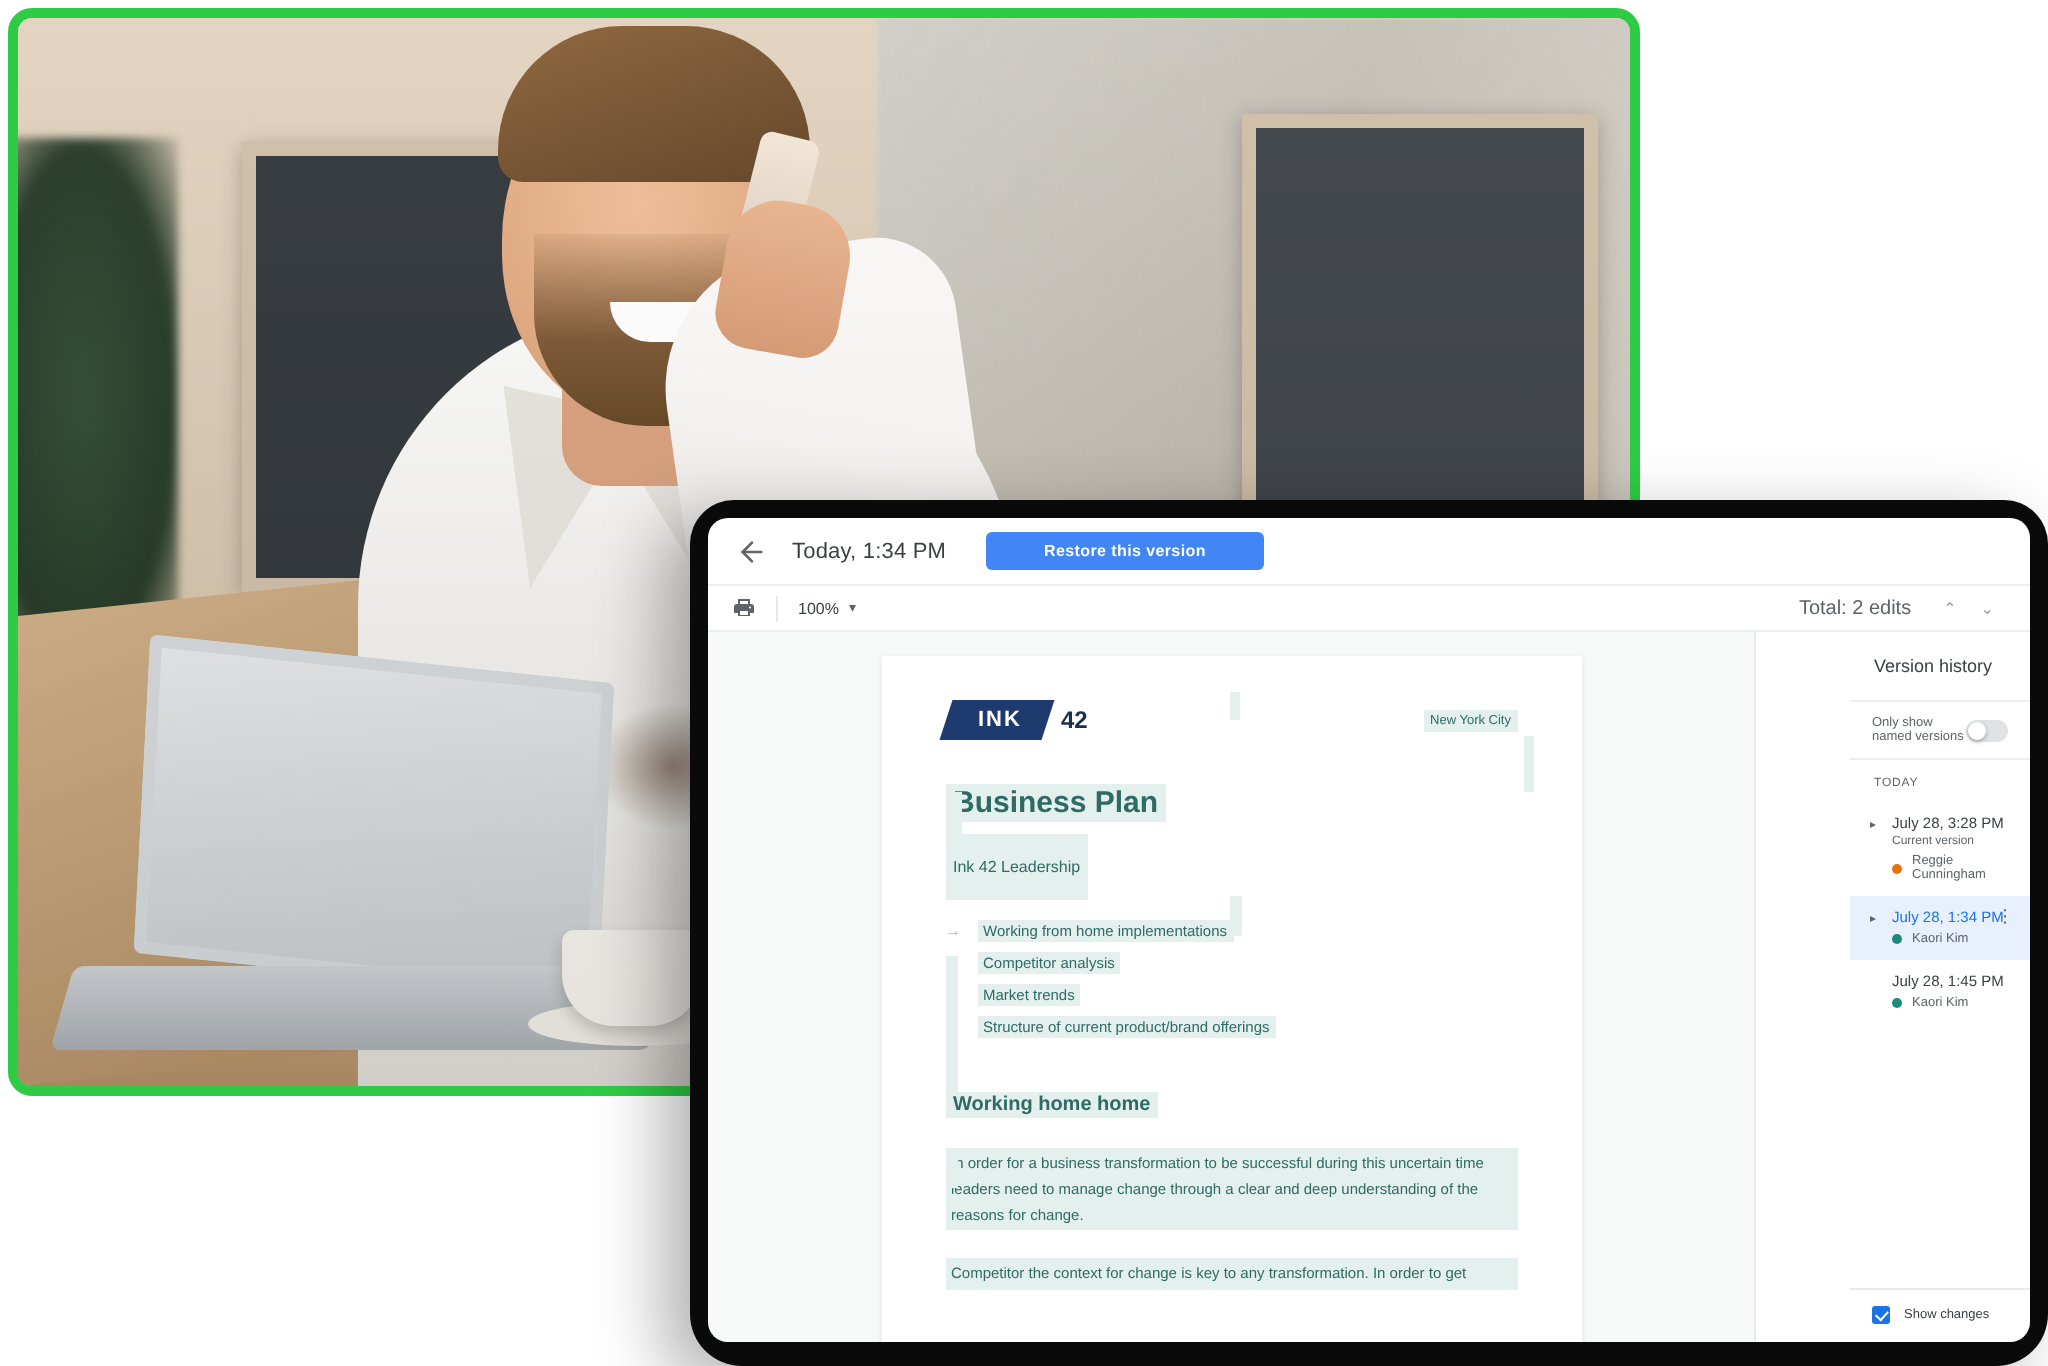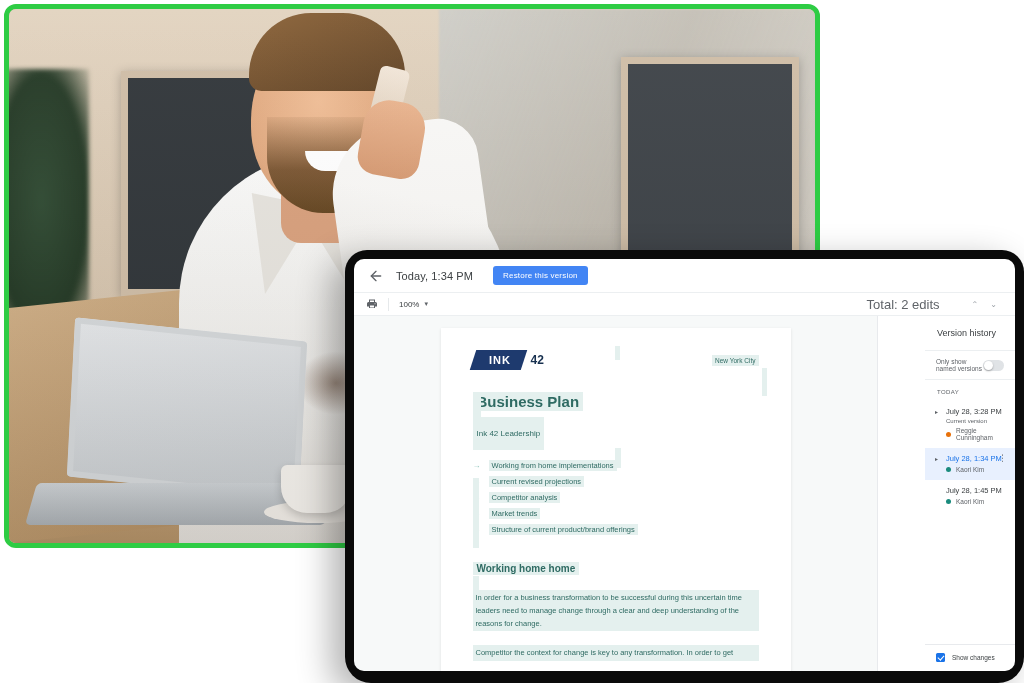--- a/index.html
+++ b/index.html
@@ -157,40 +157,40 @@
     padding: 0 14px;
     border-bottom: 1px solid #eceff1;
     background:#fff;
   }
   .back-ico { width:16px; height:16px; color:#5f6368; flex:0 0 auto; cursor:pointer; }
   .back-ico svg { display:block; }
   .appbar-title { font-size: 11px; color: #3c4043; letter-spacing:.1px; }
   .restore-btn {
     margin-left: 8px;
     background: #4285f4; color: #fff;
-    font-size: 8px; font-weight: 400; letter-spacing:.2px;
-    padding: 5px 10px; border-radius: 3px; border: none;
+    font-size: 8px; font-weight: 700; letter-spacing:.2px;
+    padding: 5px 29px; border-radius: 3px; border: none;
     cursor: pointer; white-space: nowrap;
   }
 
   
   .toolbar2 {
     height: 23px; flex: 0 0 23px;
     display: flex; align-items: center;
     padding: 0 12px;
     border-bottom: 1px solid #eceff1;
     background:#fff;
     font-size: 8px; color:#5f6368;
   }
   .tb-print { width:12px; height:12px; color:#5f6368; cursor:pointer; }
   .tb-sep { width:1px; height:13px; background:#e6e9eb; margin:0 10px; }
   .zoom-val { font-size: 8px; color:#3c4043; }
   .caret { margin-left:5px; font-size:7px; color:#5f6368; cursor:pointer; }
   .tb-spacer { flex:1; }
-  .edits { font-size:13px; color:#5f6368; margin-right:26px; }
+  .edits { font-size:10px; color:#5f6368; margin-right:10px; }
   .chev { font-size:8px; color:#9aa0a6; margin:0 6px; cursor:pointer; }
 
   
   .screen-body { flex: 1; display: flex; min-height: 0; }
 
   .doc-area {
     flex: 1; background: #f7f9f9;
     overflow: hidden; position: relative;
     display: flex; justify-content: center;
   }
@@ -405,24 +405,20 @@
             <div><span class="doc-h1">Business Plan</span></div>
             <div><span class="doc-sub">Ink 42 Leadership</span></div>
 
             <ul class="toc">
               <li>
                 <span class="arw">→</span>
                 <span class="txt">Working from home implementations</span>
               </li>
               <li>
                 <span class="arw">→</span>
-                <span class="txt">Current revised projections</span>
-              </li>
-              <li>
-                <span class="arw">→</span>
                 <span class="txt">Competitor analysis</span>
               </li>
               <li>
                 <span class="arw">→</span>
                 <span class="txt">Market trends</span>
               </li>
               <li>
                 <span class="arw">→</span>
                 <span class="txt">Structure of current product/brand offerings</span>
               </li>

